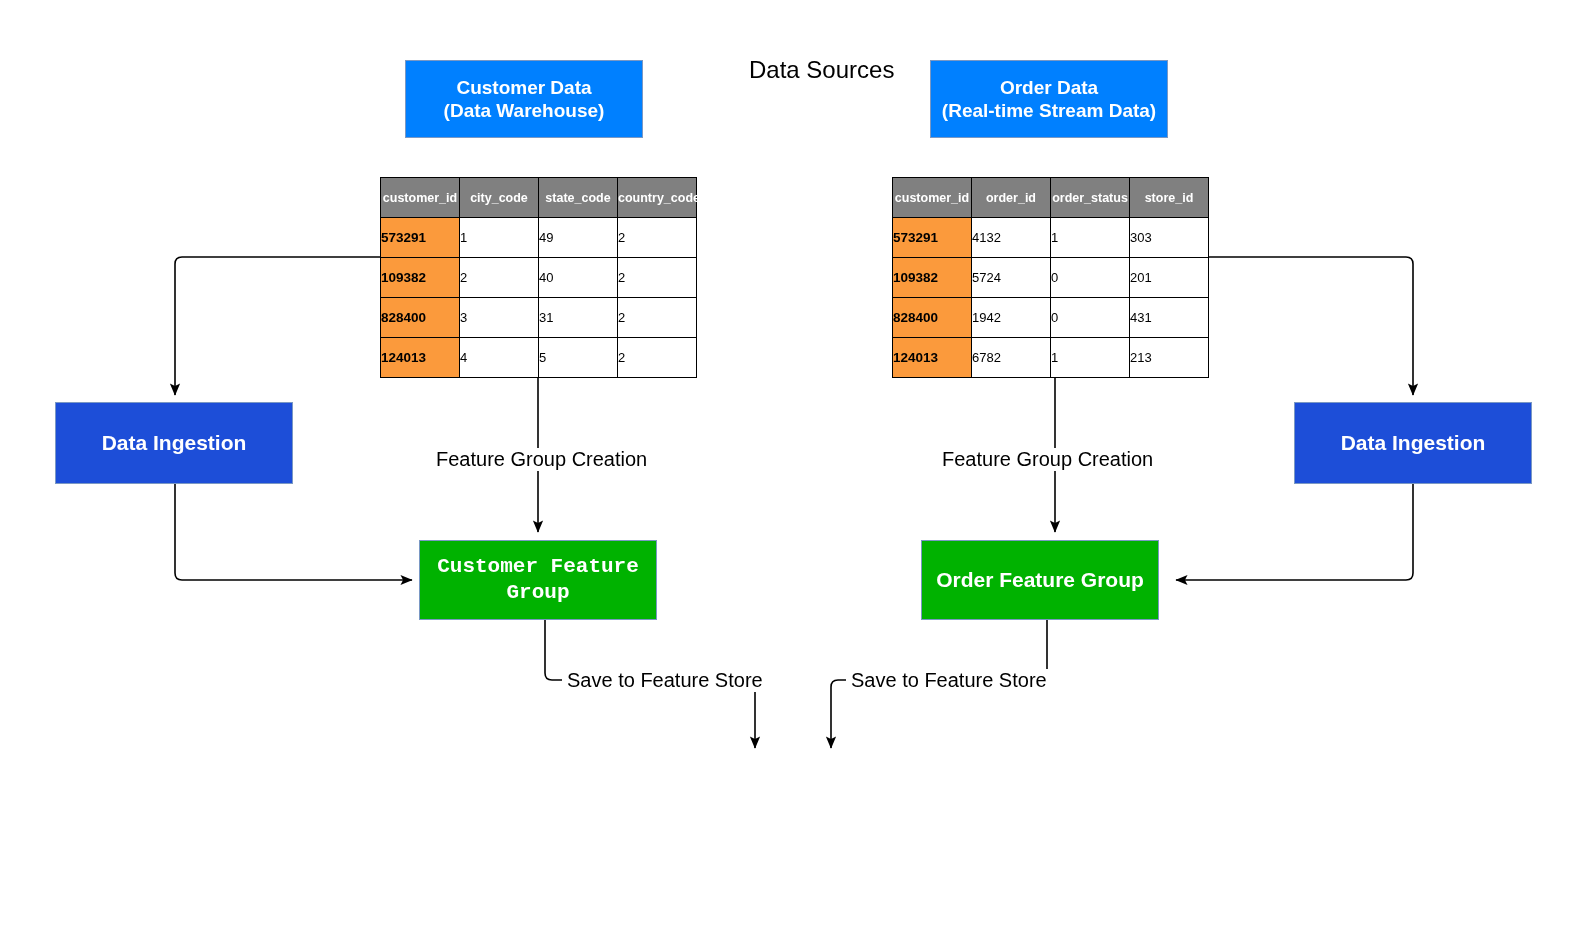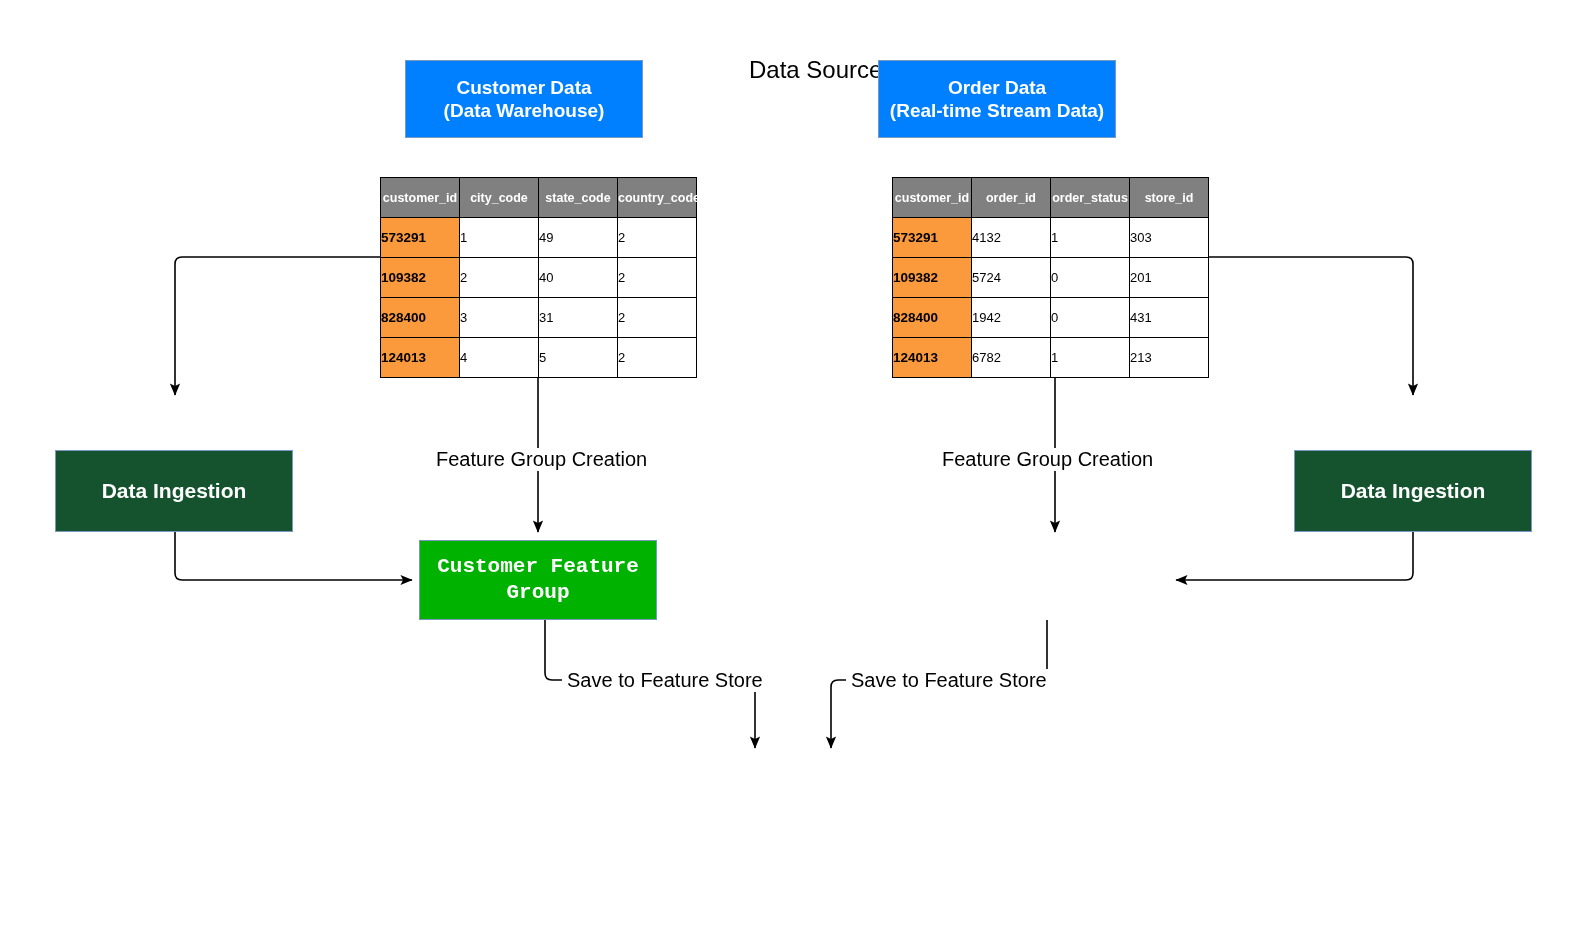--- a/index.html
+++ b/index.html
@@ -3,21 +3,21 @@
 <meta charset="utf-8">
 <style>
   html,body{margin:0;padding:0;background:#ffffff;}
   body{width:1593px;height:952px;overflow:hidden;font-family:"Liberation Sans",sans-serif;}
   #stage{position:relative;width:1593px;height:952px;background:#fff;}
   svg#wires{position:absolute;left:0;top:0;width:1593px;height:952px;}
 
   .node{position:absolute;box-sizing:border-box;display:flex;align-items:center;justify-content:center;
         text-align:center;color:#ffffff;font-weight:bold;line-height:1.22;}
   .node.blue{background:#0080ff;border:1px solid #7a98c4;font-size:19px;}
-  .node.red{background:#14532d;border:1px solid #7a98c4;font-size:21px;margin-top:48px;}
+  .node.red{background:#1d4ed8;border:1px solid #7a98c4;font-size:21px;}
   .node.green{background:#00b200;border:1px solid #7a98c4;font-size:21px;}
 
   .plain-title{position:absolute;color:#000;font-size:24px;font-weight:normal;white-space:nowrap;margin-left:31px;}
   .edge-label{position:absolute;color:#000;font-size:20px;font-weight:normal;white-space:nowrap;
               background:#fff;padding:0 5px;}
 
   table.dt{position:absolute;border-collapse:collapse;table-layout:fixed;border-radius:29px;}
   table.dt th{background:#808080;color:#ffffff;font-size:12.5px;font-weight:bold;
               border:1px solid #000;height:39px;padding:0;text-align:center;}
   table.dt td{background:#ffffff;color:#000;font-size:13px;border:1px solid #000;
@@ -59,21 +59,21 @@
 
   <div class="plain-title" style="left:718px;top:56px;">Data Sources</div>
 
   <div class="node blue" style="left:405px;top:60px;width:238px;height:78px;">
     <div>
       <span>Customer Data</span><br>
       <span>(Data Warehouse)</span>
     </div>
   </div>
 
-  <div class="node blue" style="left:878px;top:60px;width:238px;height:78px;">
+  <div class="node blue" style="left:930px;top:60px;width:238px;height:78px;">
     <div>
       <span>Order Data</span><br>
       <span>(Real-time Stream Data)</span>
     </div>
   </div>
 
   <table class="dt" style="left:380px;top:177px;width:316px;">
     <colgroup>
         <col style="width:79px">
         <col style="width:79px">
@@ -164,20 +164,23 @@
   </div>
 
   <div class="node red" style="left:1294px;top:402px;width:238px;height:82px;">
     <span>Data Ingestion</span>
   </div>
 
   <div class="node green" style="left:419px;top:540px;width:238px;height:80px;font-family:Liberation Mono, monospace;">
     <span>Customer Feature Group</span>
   </div>
 
+  <div class="node green" style="left:921px;top:540px;width:238px;height:80px;">
+    <span>Order Feature Group</span>
+  </div>
 
   <div class="edge-label" style="left:431px;top:448px;">Feature Group Creation</div>
 
   <div class="edge-label" style="left:937px;top:448px;">Feature Group Creation</div>
 
   <div class="edge-label" style="left:562px;top:669px;">Save to Feature Store</div>
 
   <div class="edge-label" style="left:846px;top:669px;">Save to Feature Store</div>
 
 

